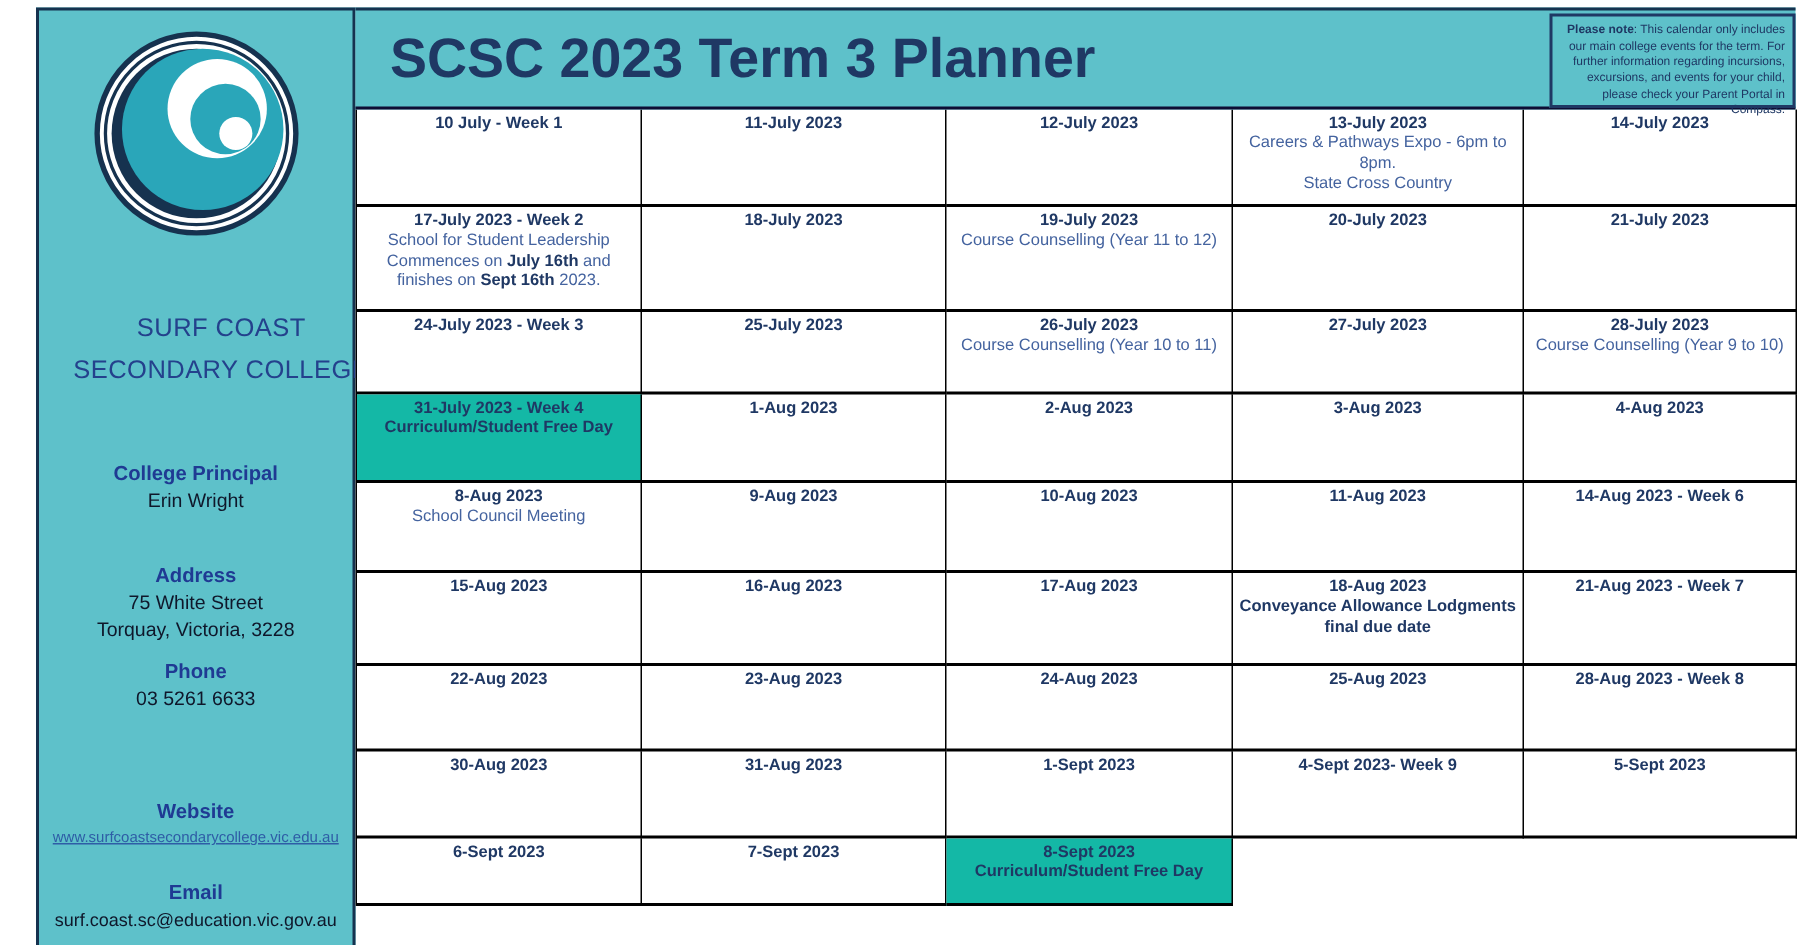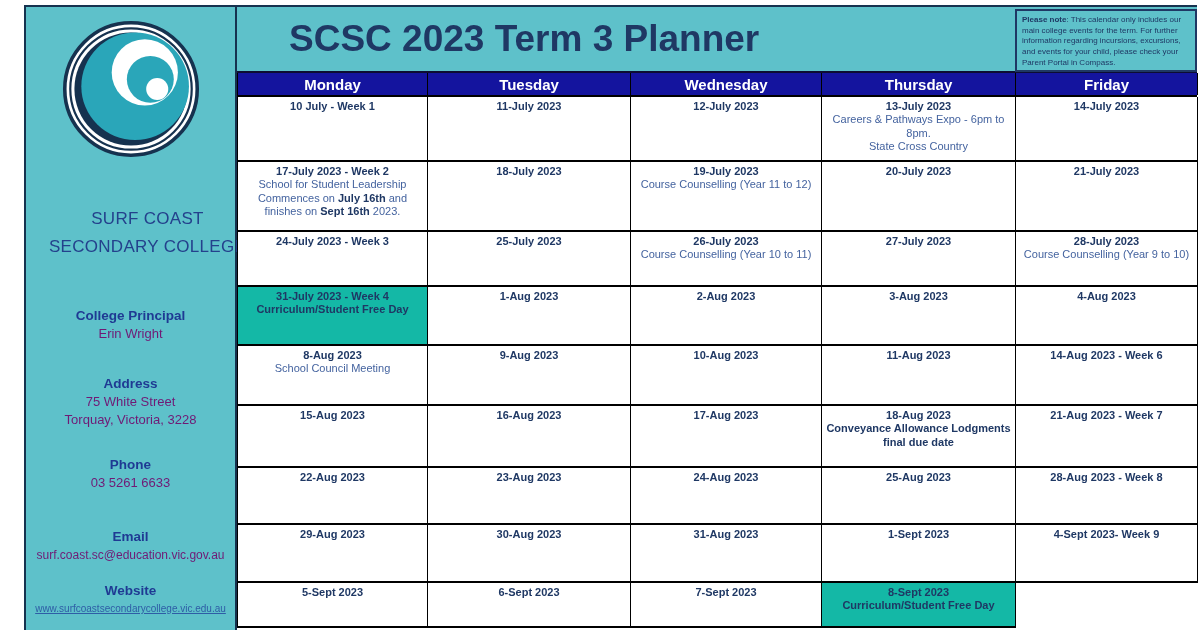--- a/index.html
+++ b/index.html
@@ -12,39 +12,39 @@
     position:absolute; left:24px; top:5px; width:213px; height:640px;
     background:#5EC1CA; border:2px solid #16324F; box-sizing:border-box;
   }
   .logo { position:absolute; top:13px; left:50%; transform:translateX(-50%);
           width:138px; height:138px; }
   .college-name { position:absolute; top:198px; left:17px; width:100%;
     text-align:center; color:#24418C; font-size:17px; line-height:28px;
     letter-spacing:0.3px; }
   .sections { position:absolute; top:299px; left:0; width:100%; text-align:center; }
   .section:nth-child(1){ margin-bottom:31px; }
-  .section:nth-child(2){ margin-bottom:26px; }
-  .section:nth-child(3){ margin-bottom:35px; }
+  .section:nth-child(2){ margin-bottom:9px; }
+  .section:nth-child(3){ margin-bottom:56px; }
   .section:nth-child(4){ margin-bottom:17px; }
   .sec-heading { font-weight:bold; color:#1F3A93; font-size:13.5px; line-height:19px; }
-  .sec-line { color:#701a75; font-size:13px; line-height:18px; }
+  .sec-line { color:#0f172a; font-size:13px; line-height:18px; }
   .sec-line.small { font-size:12px; }
   .sec-line.link { font-size:10px; color:#2E5DA6; text-decoration:underline; cursor:pointer; }
   
   .main { position:absolute; left:237px; top:5px; width:960px; }
   .title-band {
     height:68px; background:#5EC1CA; box-sizing:border-box;
     border-top:2px solid #16324F; border-bottom:2px solid #0d0d33;
     display:flex; align-items:center; position:relative;
   }
-  .page-title { color:#1F3864; font-size:37px; font-weight:bold; padding-left:52px; }
+  .page-title { color:#1F3864; font-size:37px; font-weight:bold; padding-left:23px; }
   .note-box {
-    position:absolute; top:2px; right:0; width:182px; height:63px;
+    position:absolute; top:2px; right:0; width:164px; height:63px;
     box-sizing:border-box; background:#5EC1CA; border:2px solid #1F3864;
-    color:#1F3864; font-size:8px; line-height:1.33; text-align:left;
+    color:#1F3864; font-size:8px; line-height:1.33; text-align:right;
     padding:4px 5px;
   }
   
   .day-header {
     display:grid; grid-template-columns:190px 203px 191px 194px 182px;
     height:24px; background:#14149E; border-bottom:2px solid #000;
     border-left:1px solid #000; box-sizing:border-box;
   }
   .day-cell {
     color:#fff; font-weight:bold; font-size:15px;
@@ -92,42 +92,35 @@
       <div class="section">
         <div class="sec-heading">Address</div>
         <div class="sec-line">75 White Street</div>
         <div class="sec-line">Torquay, Victoria, 3228</div>
       </div>
       <div class="section">
         <div class="sec-heading">Phone</div>
         <div class="sec-line">03 5261 6633</div>
       </div>
       <div class="section">
+        <div class="sec-heading">Website</div>
+        <div class="sec-line link">www.surfcoastsecondarycollege.vic.edu.au</div>
+      </div>
+      <div class="section">
         <div class="sec-heading">Email</div>
         <div class="sec-line small">surf.coast.sc@education.vic.gov.au</div>
-      </div>
-      <div class="section">
-        <div class="sec-heading">Website</div>
-        <div class="sec-line link">www.surfcoastsecondarycollege.vic.edu.au</div>
       </div>
     </div>
 </div>
 
 <div class="main">
   <div class="title-band">
     <div class="page-title">SCSC 2023 Term 3 Planner</div>
     <div class="note-box"><b>Please note</b><span>: This calendar only includes our main college events for the term. For further information regarding incursions, excursions, and events for your child, please check your Parent Portal in Compass.</span></div>
   </div>
-  <div class="day-header">
-      <div class="day-cell">Monday</div>
-      <div class="day-cell">Tuesday</div>
-      <div class="day-cell">Wednesday</div>
-      <div class="day-cell">Thursday</div>
-      <div class="day-cell">Friday</div>
-    </div>
   <div class="cal-grid">
       <div class="cal-cell">
         <div class="cell-date">10 July - Week 1</div>
       </div>
       <div class="cal-cell">
         <div class="cell-date">11-July 2023</div>
       </div>
       <div class="cal-cell">
         <div class="cell-date">12-July 2023</div>
       </div>
@@ -228,23 +221,20 @@
         <div class="cell-date">23-Aug 2023</div>
       </div>
       <div class="cal-cell">
         <div class="cell-date">24-Aug 2023</div>
       </div>
       <div class="cal-cell">
         <div class="cell-date">25-Aug 2023</div>
       </div>
       <div class="cal-cell">
         <div class="cell-date">28-Aug 2023 - Week 8</div>
-      </div>
-      <div class="cal-cell">
-        <div class="cell-date">29-Aug 2023</div>
       </div>
       <div class="cal-cell">
         <div class="cell-date">30-Aug 2023</div>
       </div>
       <div class="cal-cell">
         <div class="cell-date">31-Aug 2023</div>
       </div>
       <div class="cal-cell">
         <div class="cell-date">1-Sept 2023</div>
       </div>

